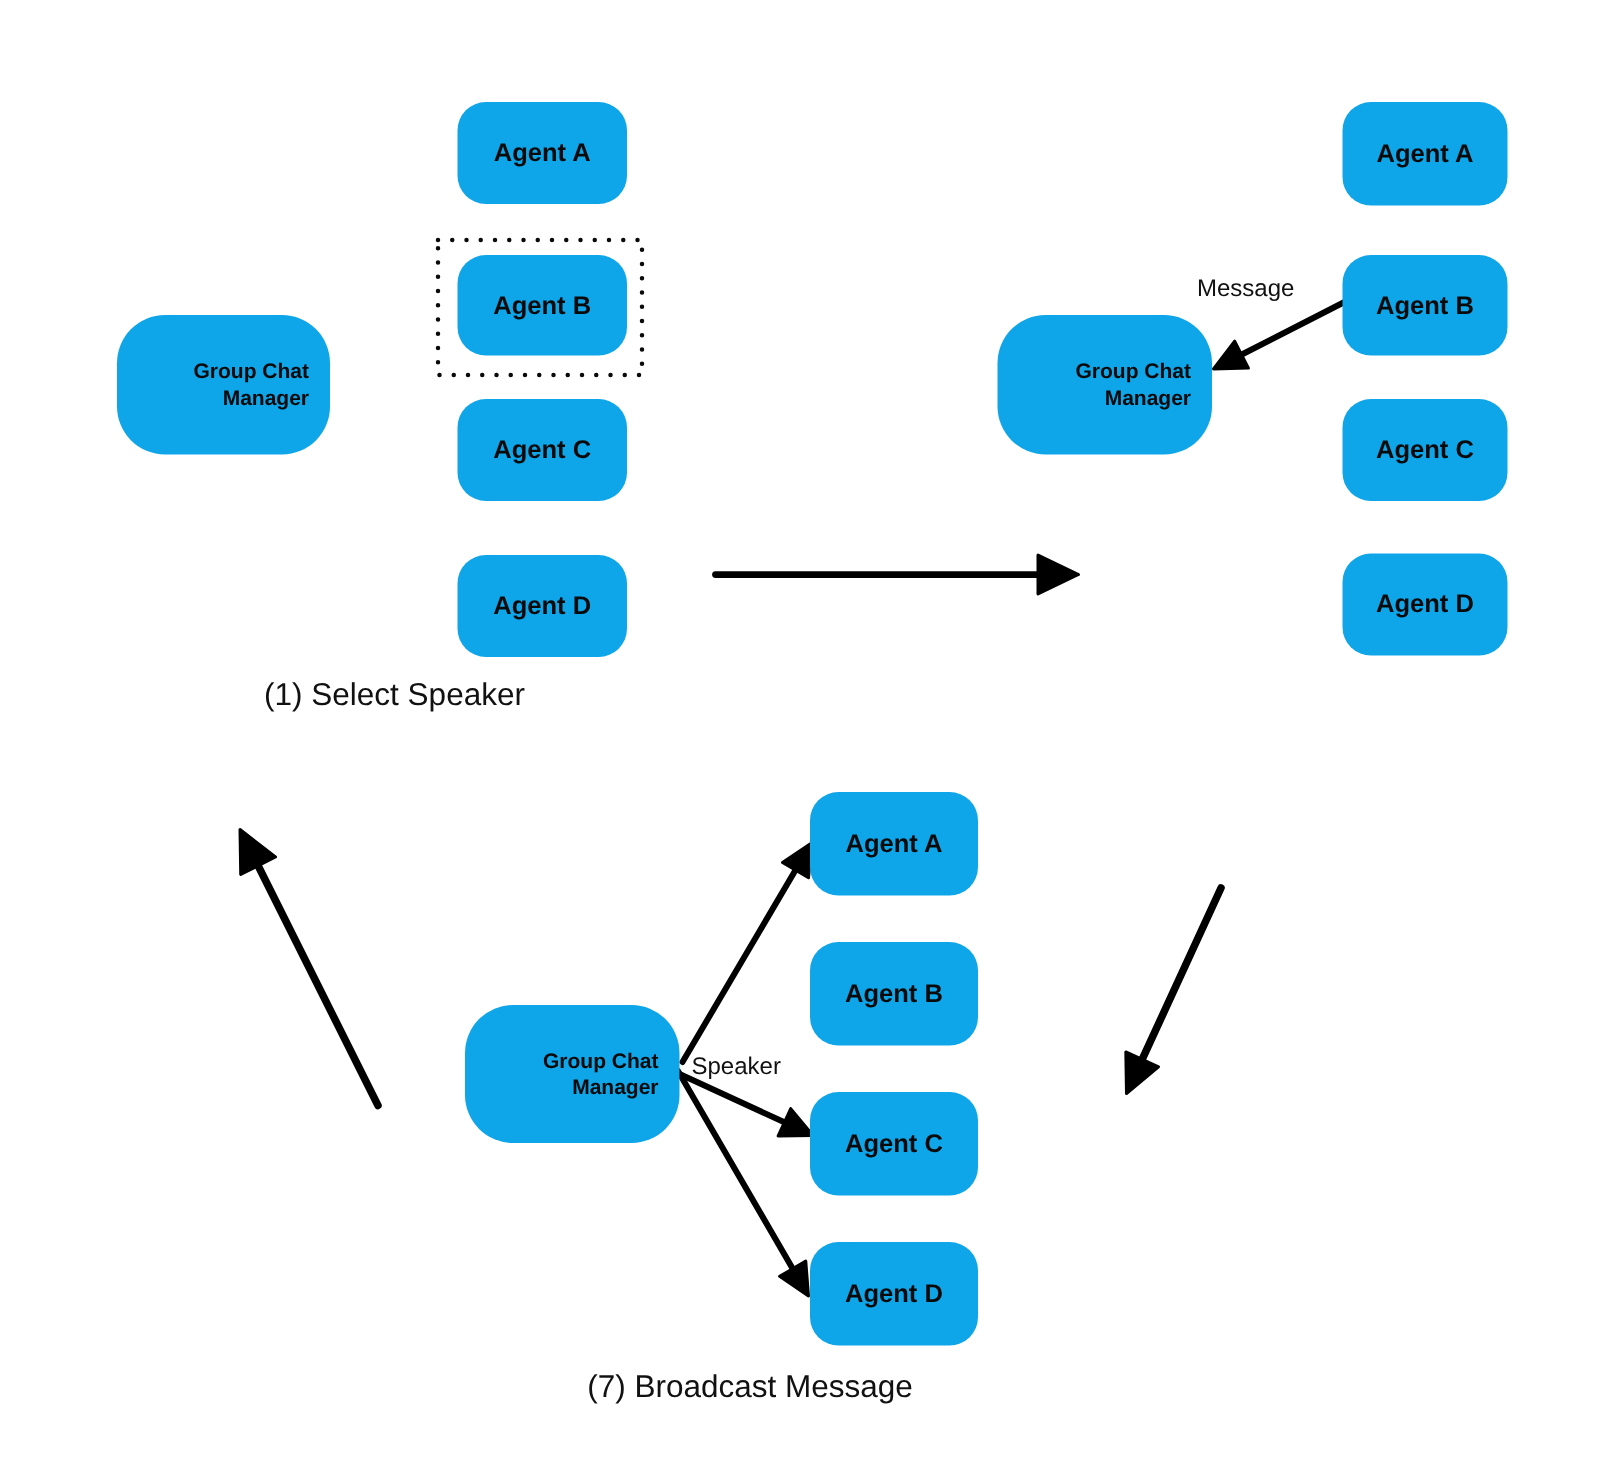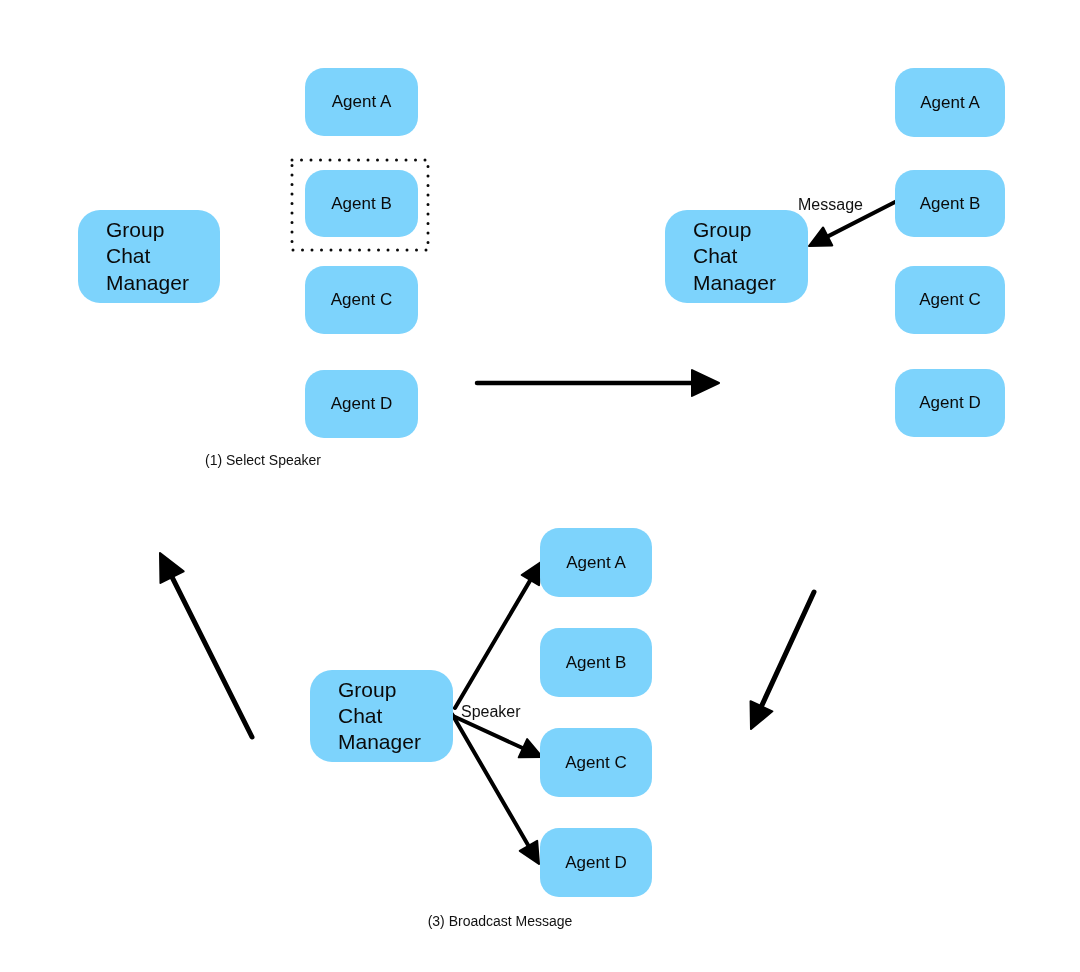--- a/index.html
+++ b/index.html
@@ -6,41 +6,41 @@
   #canvas {
     position: relative;
     width: 1080px;
     height: 972px;
     background: #ffffff;
     overflow: hidden;
     font-family: "Liberation Sans", sans-serif;
   }
   .node {
     position: absolute;
-    background: #7dd3fc;
+    background: #0ea5e9;
     border-radius: 19px;
     display: flex;
     align-items: center;
     justify-content: center;
-    text-align: left;
+    text-align: right;
     color: #0a0a0a;
-    font-weight: normal;
+    font-weight: bold;
     font-size: 17px;
     line-height: 1.25;
   }
   .manager {
-    border-radius: 22px;
-    font-size: 21px;
-    padding: 0 28px;
+    border-radius: 32px;
+    font-size: 14px;
+    padding: 0 14px;
     box-sizing: border-box;
   }
   .caption {
     position: absolute;
     color: #111111;
-    font-size: 14px;
+    font-size: 21px;
     text-align: center;
     white-space: nowrap;
   }
   .edge-label {
     position: absolute;
     color: #111111;
     font-size: 16px;
     white-space: nowrap;
   }
   #arrow-layer {
@@ -79,23 +79,23 @@
   <div class="node" style="left:305px; top:170px; width:113px; height:67px;">Agent B</div>
   <div class="node" style="left:305px; top:266px; width:113px; height:68px;">Agent C</div>
   <div class="node" style="left:305px; top:370px; width:113px; height:68px;">Agent D</div>
   <div class="caption" style="left:150px; top:452px; width:226px;">(1) Select Speaker</div>
 
   <div class="node manager" style="left:665px; top:210px; width:143px; height:93px;">Group Chat Manager</div>
   <div class="node" style="left:895px; top:68px; width:110px; height:69px;">Agent A</div>
   <div class="node" style="left:895px; top:170px; width:110px; height:67px;">Agent B</div>
   <div class="node" style="left:895px; top:266px; width:110px; height:68px;">Agent C</div>
   <div class="node" style="left:895px; top:369px; width:110px; height:68px;">Agent D</div>
-  <div class="edge-label" style="left:798px; top:196px;">Message</div>
+  <div class="edge-label" style="left:798px; top:184px;">Message</div>
 
   <div class="node manager" style="left:310px; top:670px; width:143px; height:92px;">Group Chat Manager</div>
   <div class="node" style="left:540px; top:528px; width:112px; height:69px;">Agent A</div>
   <div class="node" style="left:540px; top:628px; width:112px; height:69px;">Agent B</div>
   <div class="node" style="left:540px; top:728px; width:112px; height:69px;">Agent C</div>
   <div class="node" style="left:540px; top:828px; width:112px; height:69px;">Agent D</div>
   <div class="edge-label" style="left:461px; top:703px;">Speaker</div>
-  <div class="caption" style="left:360px; top:913px; width:280px;">(3) Broadcast Message</div>
+  <div class="caption" style="left:360px; top:913px; width:280px;">(7) Broadcast Message</div>
 
 </div>
 
 </body></html>

